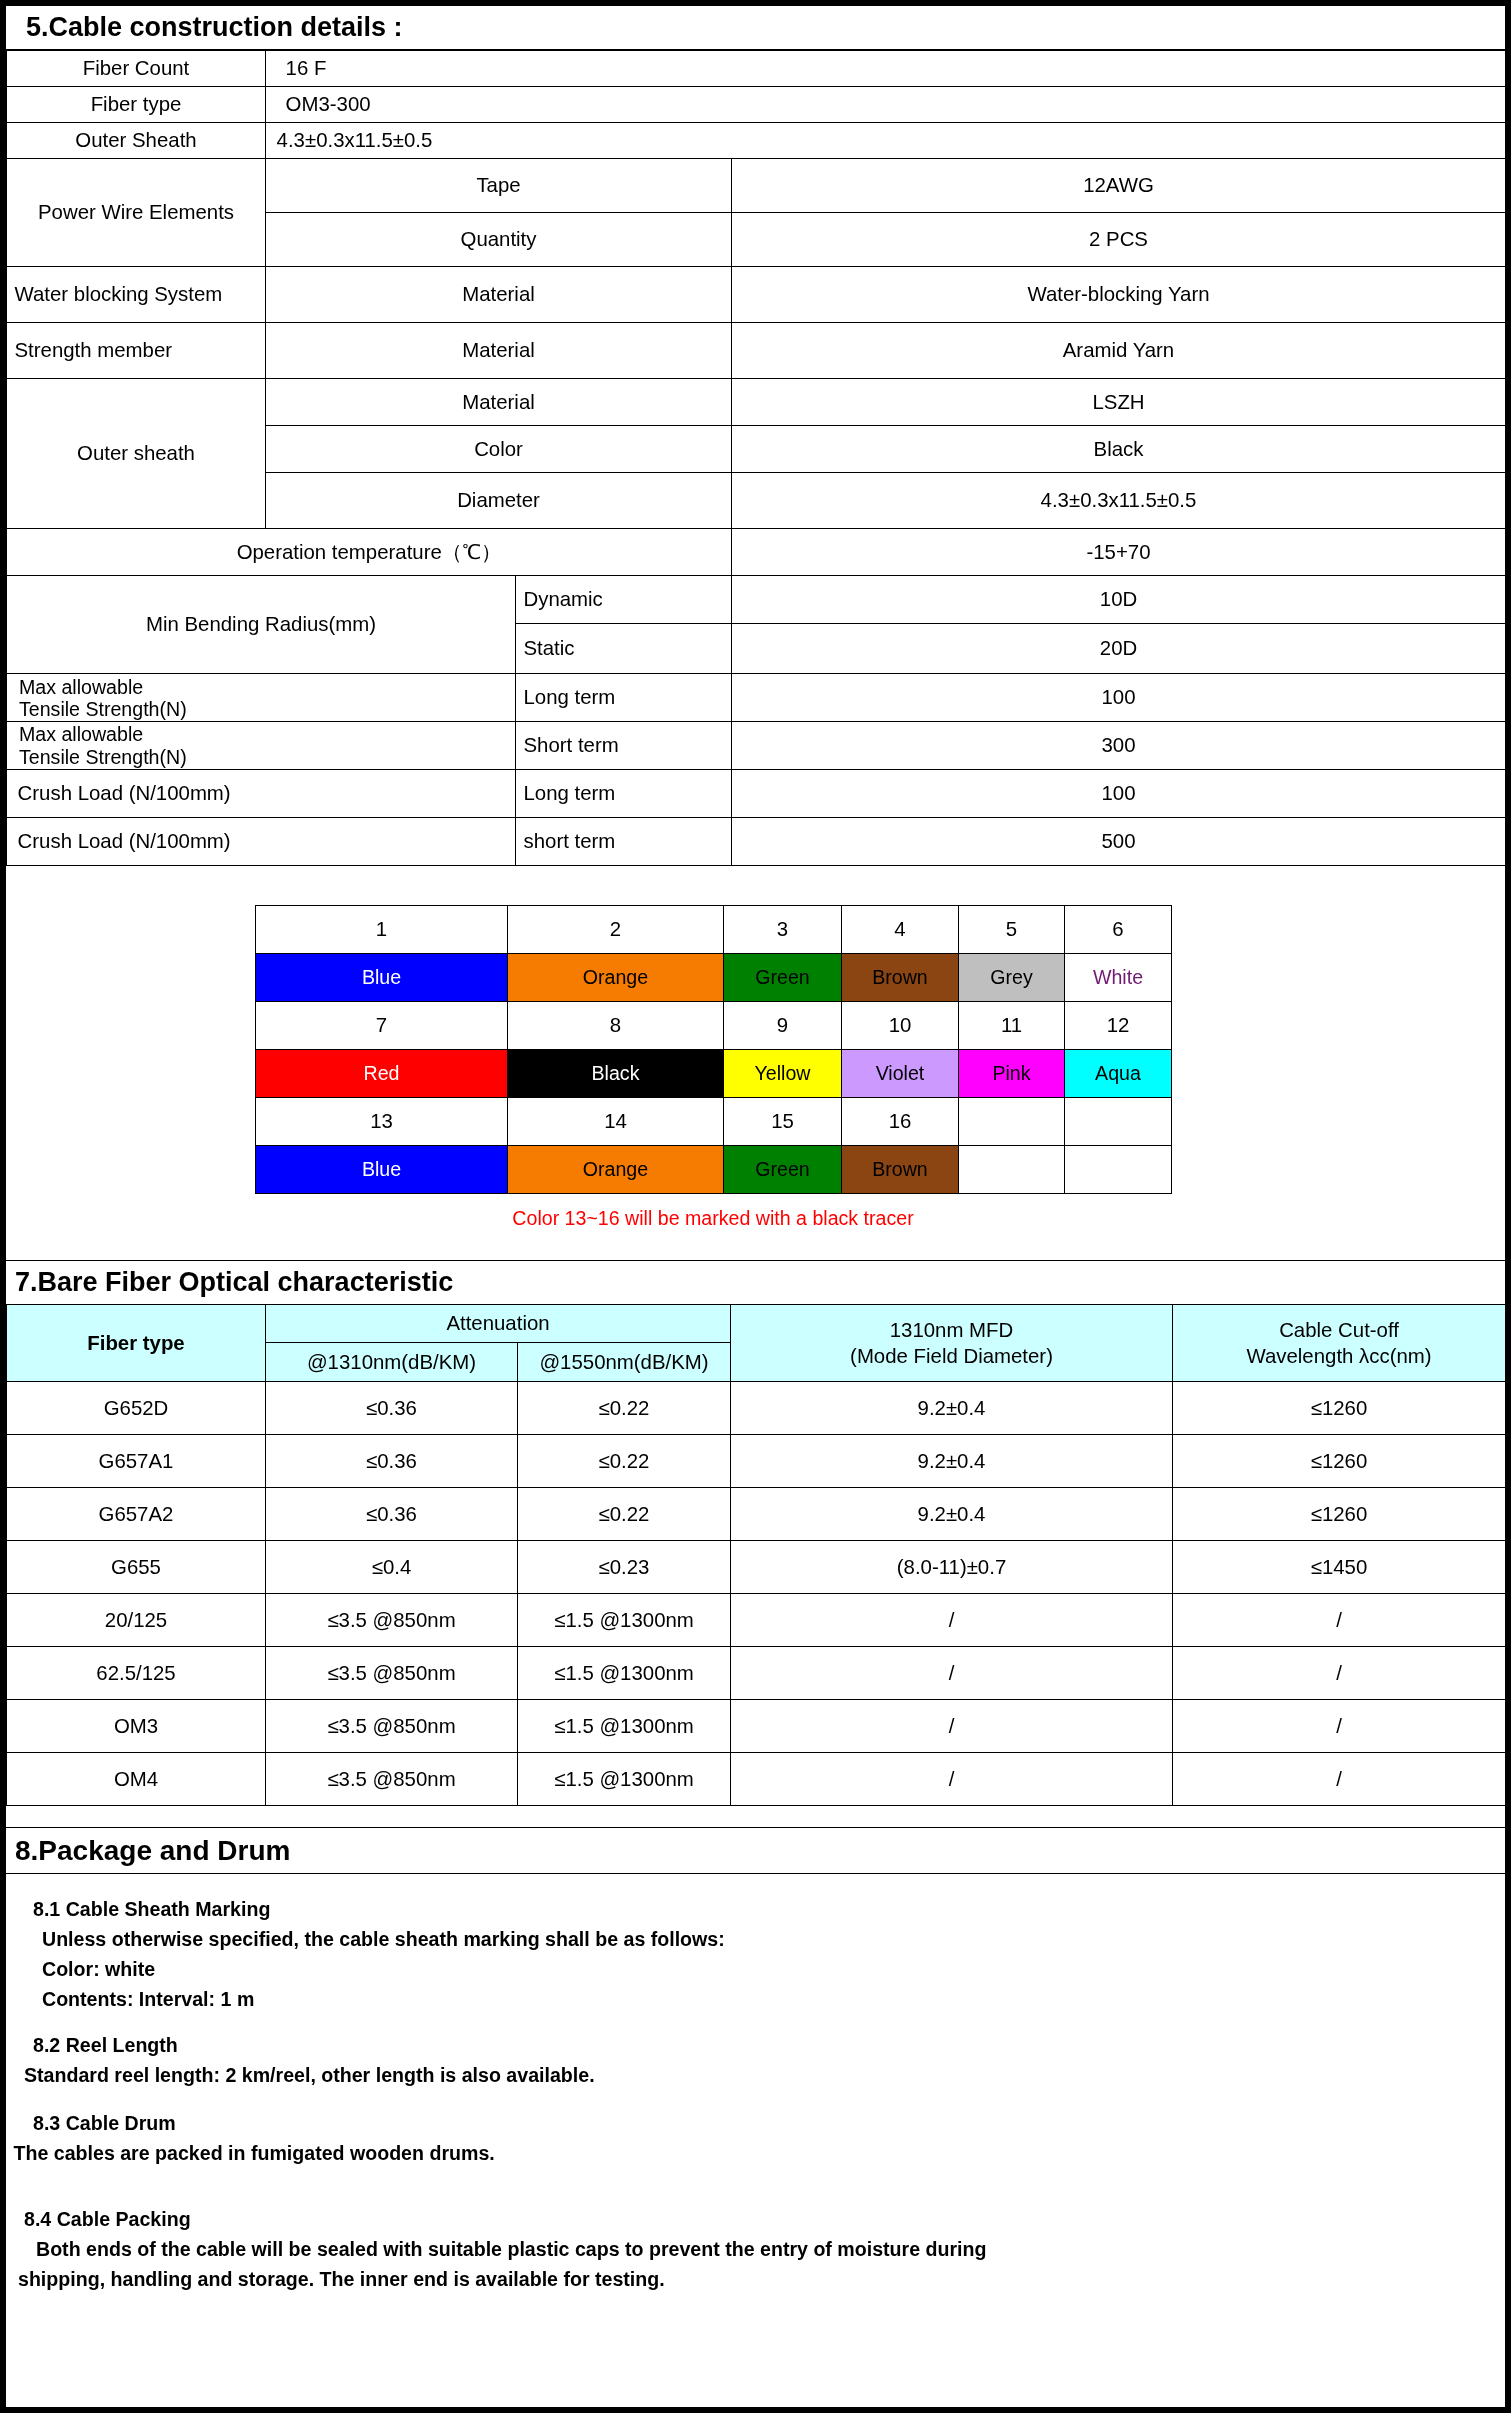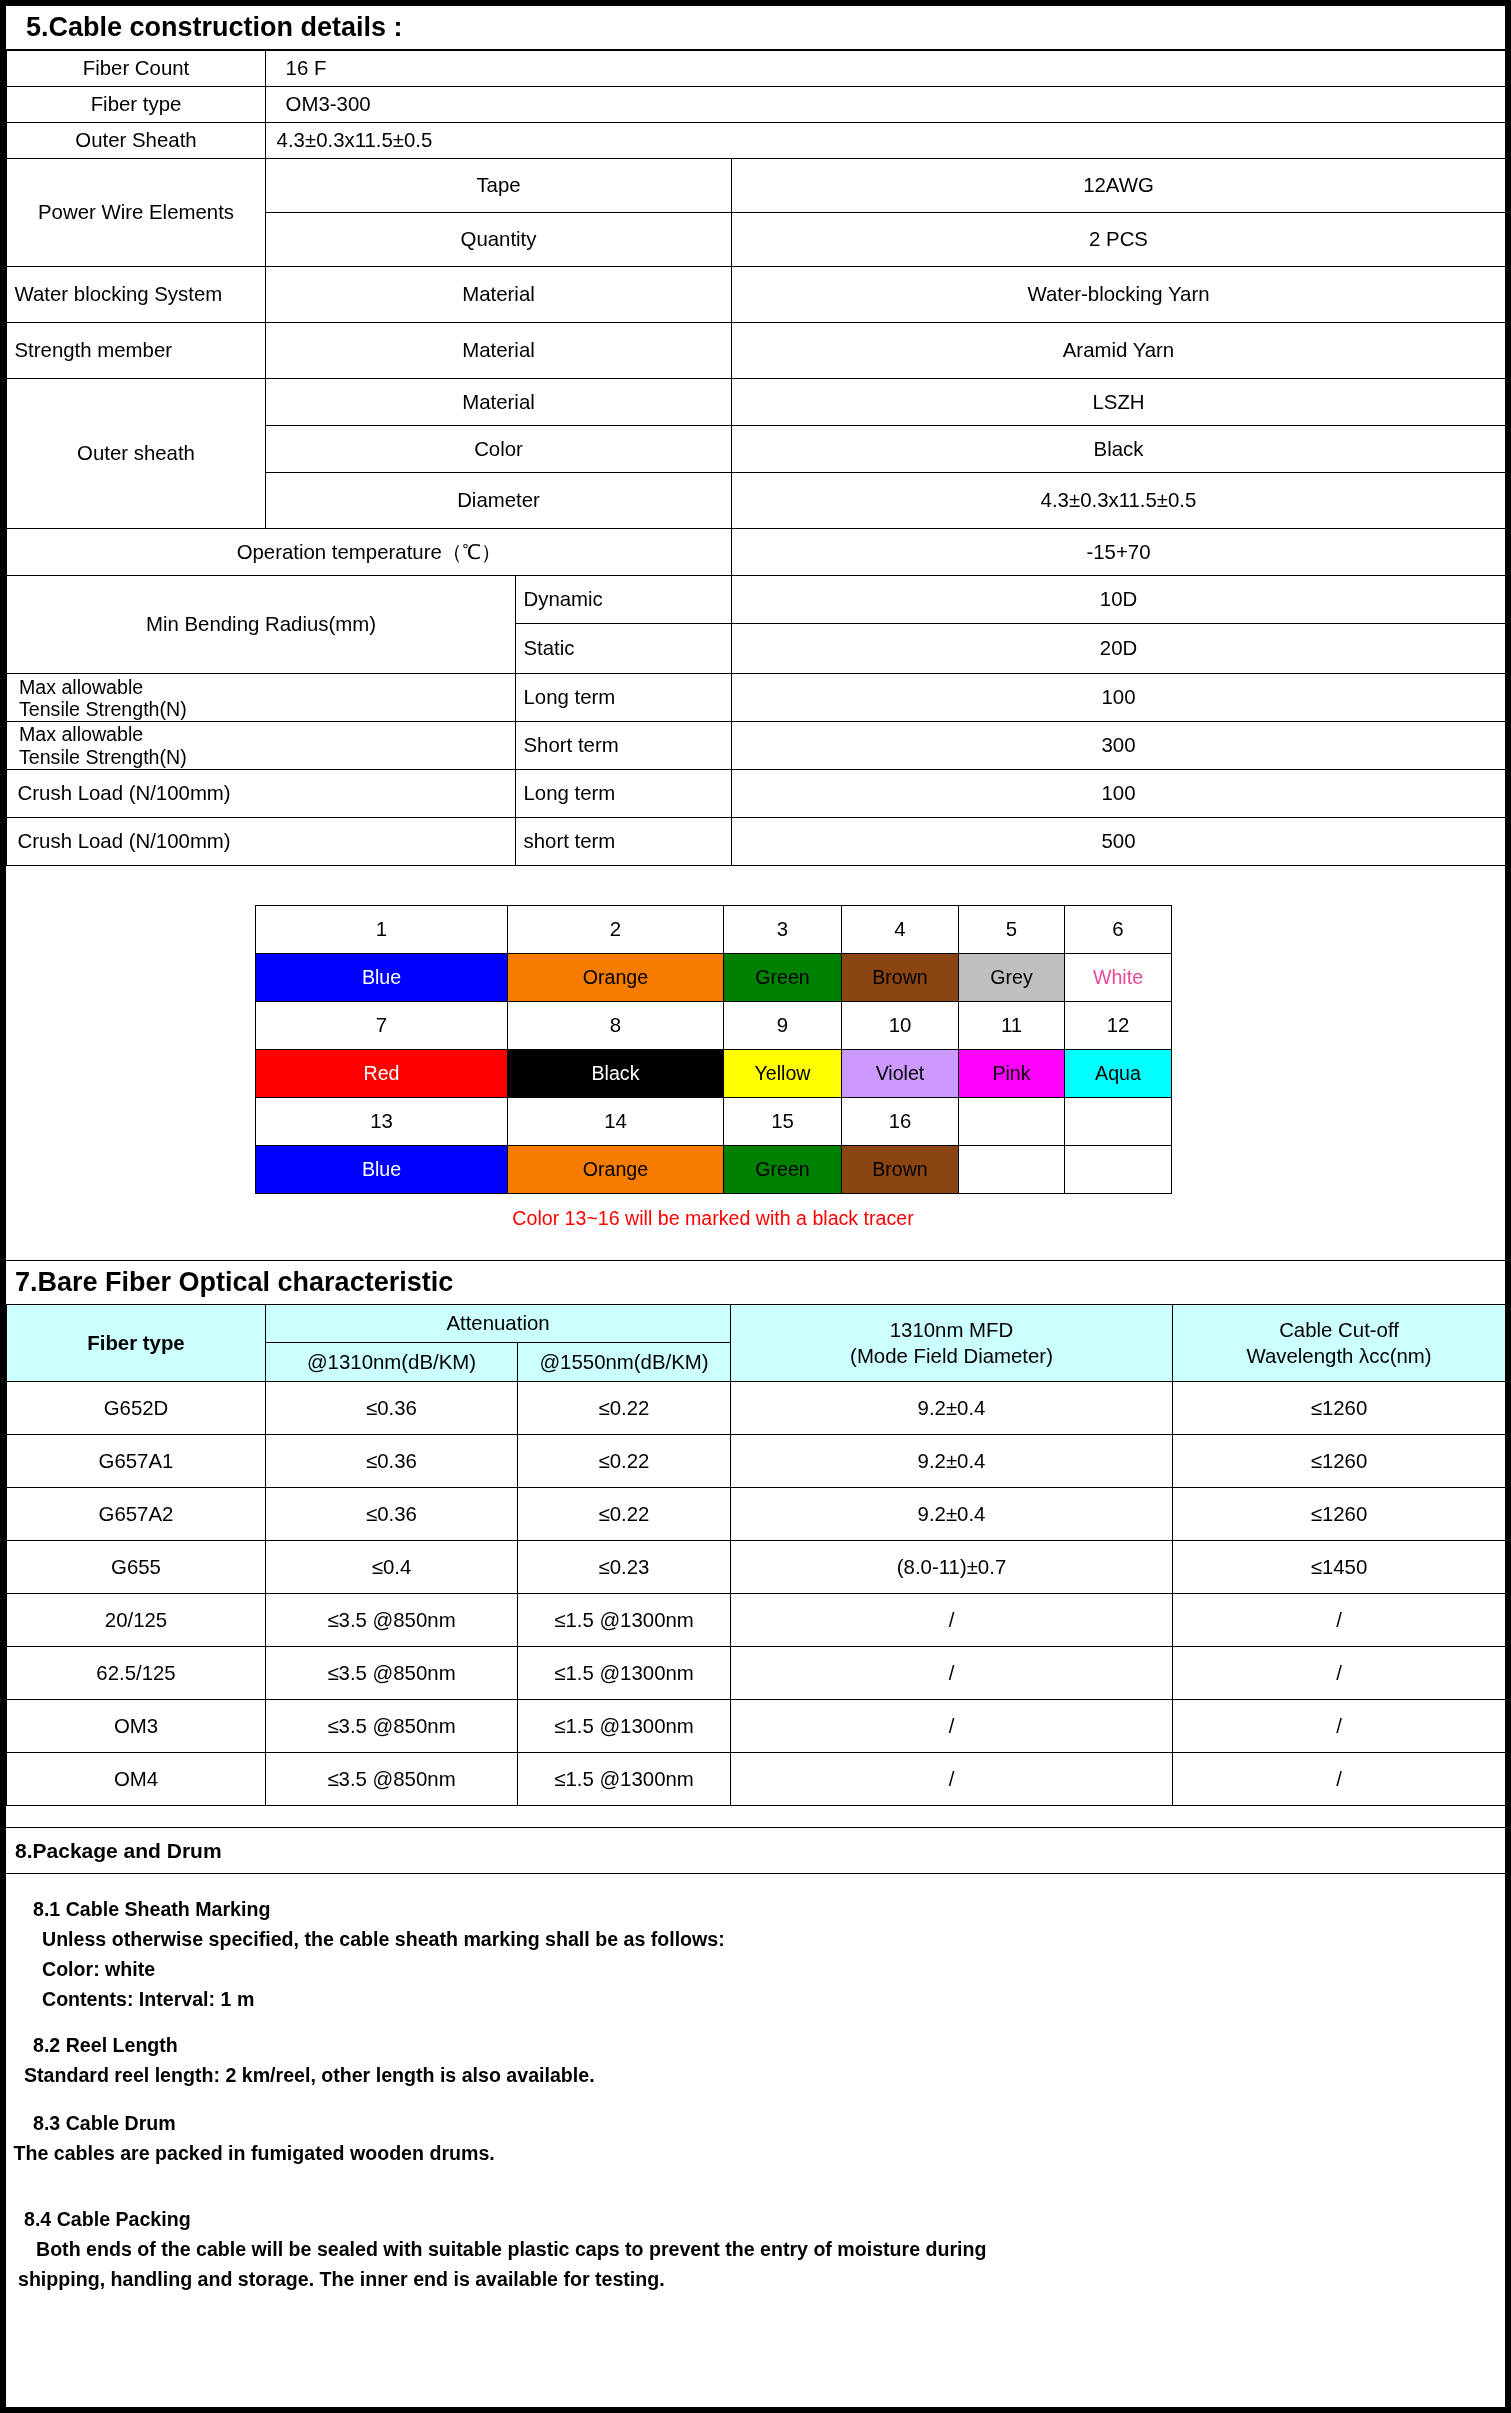--- a/index.html
+++ b/index.html
@@ -9,21 +9,21 @@
     font-family:"Liberation Sans",sans-serif;
     display:flex;flex-direction:column;overflow:hidden;
   }
   .sec-title{
     font-weight:bold;font-size:27px;display:flex;align-items:center;
     padding-left:9px;flex:0 0 auto;box-sizing:border-box;
   }
   .t5{height:44px;border-bottom:1.5px solid #000;padding-left:20px;}
   .t6{height:44px;border-top:1.5px solid #000;border-bottom:1.5px solid #000;}
   .t7{height:44px;border-top:1.5px solid #000;}
-  .t8{height:47px;border-top:1.5px solid #000;border-bottom:1.5px solid #000;font-size:21px;}
+  .t8{height:47px;border-top:1.5px solid #000;border-bottom:1.5px solid #000;font-size:28px;}
   table{border-collapse:collapse;table-layout:fixed;flex:0 0 auto;}
   td{
     border:1.5px solid #000;font-size:20.4px;text-align:center;vertical-align:middle;
     padding:0;overflow:hidden;box-sizing:border-box;
   }
   .s5t,.s7t{width:1499px;}
   .s6t{width:916px;margin-left:249px;}
   
   .h48 td{height:36px;} .h72 td{height:54px;} .h74 td{height:56px;}
   .h62 td{height:47px;} .h64 td{height:48px;} .h66 td{height:50px;}
@@ -175,21 +175,21 @@
       <td class="num">4</td>
       <td class="num">5</td>
       <td class="num">6</td>
     </tr>
     <tr class="h63">
       <td class="cc" style="background-color: rgb(0, 0, 255); color: rgb(255, 255, 255);">Blue</td>
       <td class="cc" style="background-color: rgb(245, 124, 0); color: rgb(0, 0, 0);">Orange</td>
       <td class="cc" style="background-color: rgb(0, 128, 0); color: rgb(0, 0, 0);">Green</td>
       <td class="cc" style="background-color: rgb(139, 69, 19); color: rgb(0, 0, 0);">Brown</td>
       <td class="cc" style="background-color: rgb(191, 191, 191); color: rgb(0, 0, 0);">Grey</td>
-      <td class="cc" style="background-color: rgb(255, 255, 255); color: #ec4899;">White</td>
+      <td class="cc" style="background-color: rgb(255, 255, 255); color: #701a75;">White</td>
     </tr>
     <tr class="h63">
       <td class="num">7</td>
       <td class="num">8</td>
       <td class="num">9</td>
       <td class="num">10</td>
       <td class="num">11</td>
       <td class="num">12</td>
     </tr>
     <tr class="h63">

